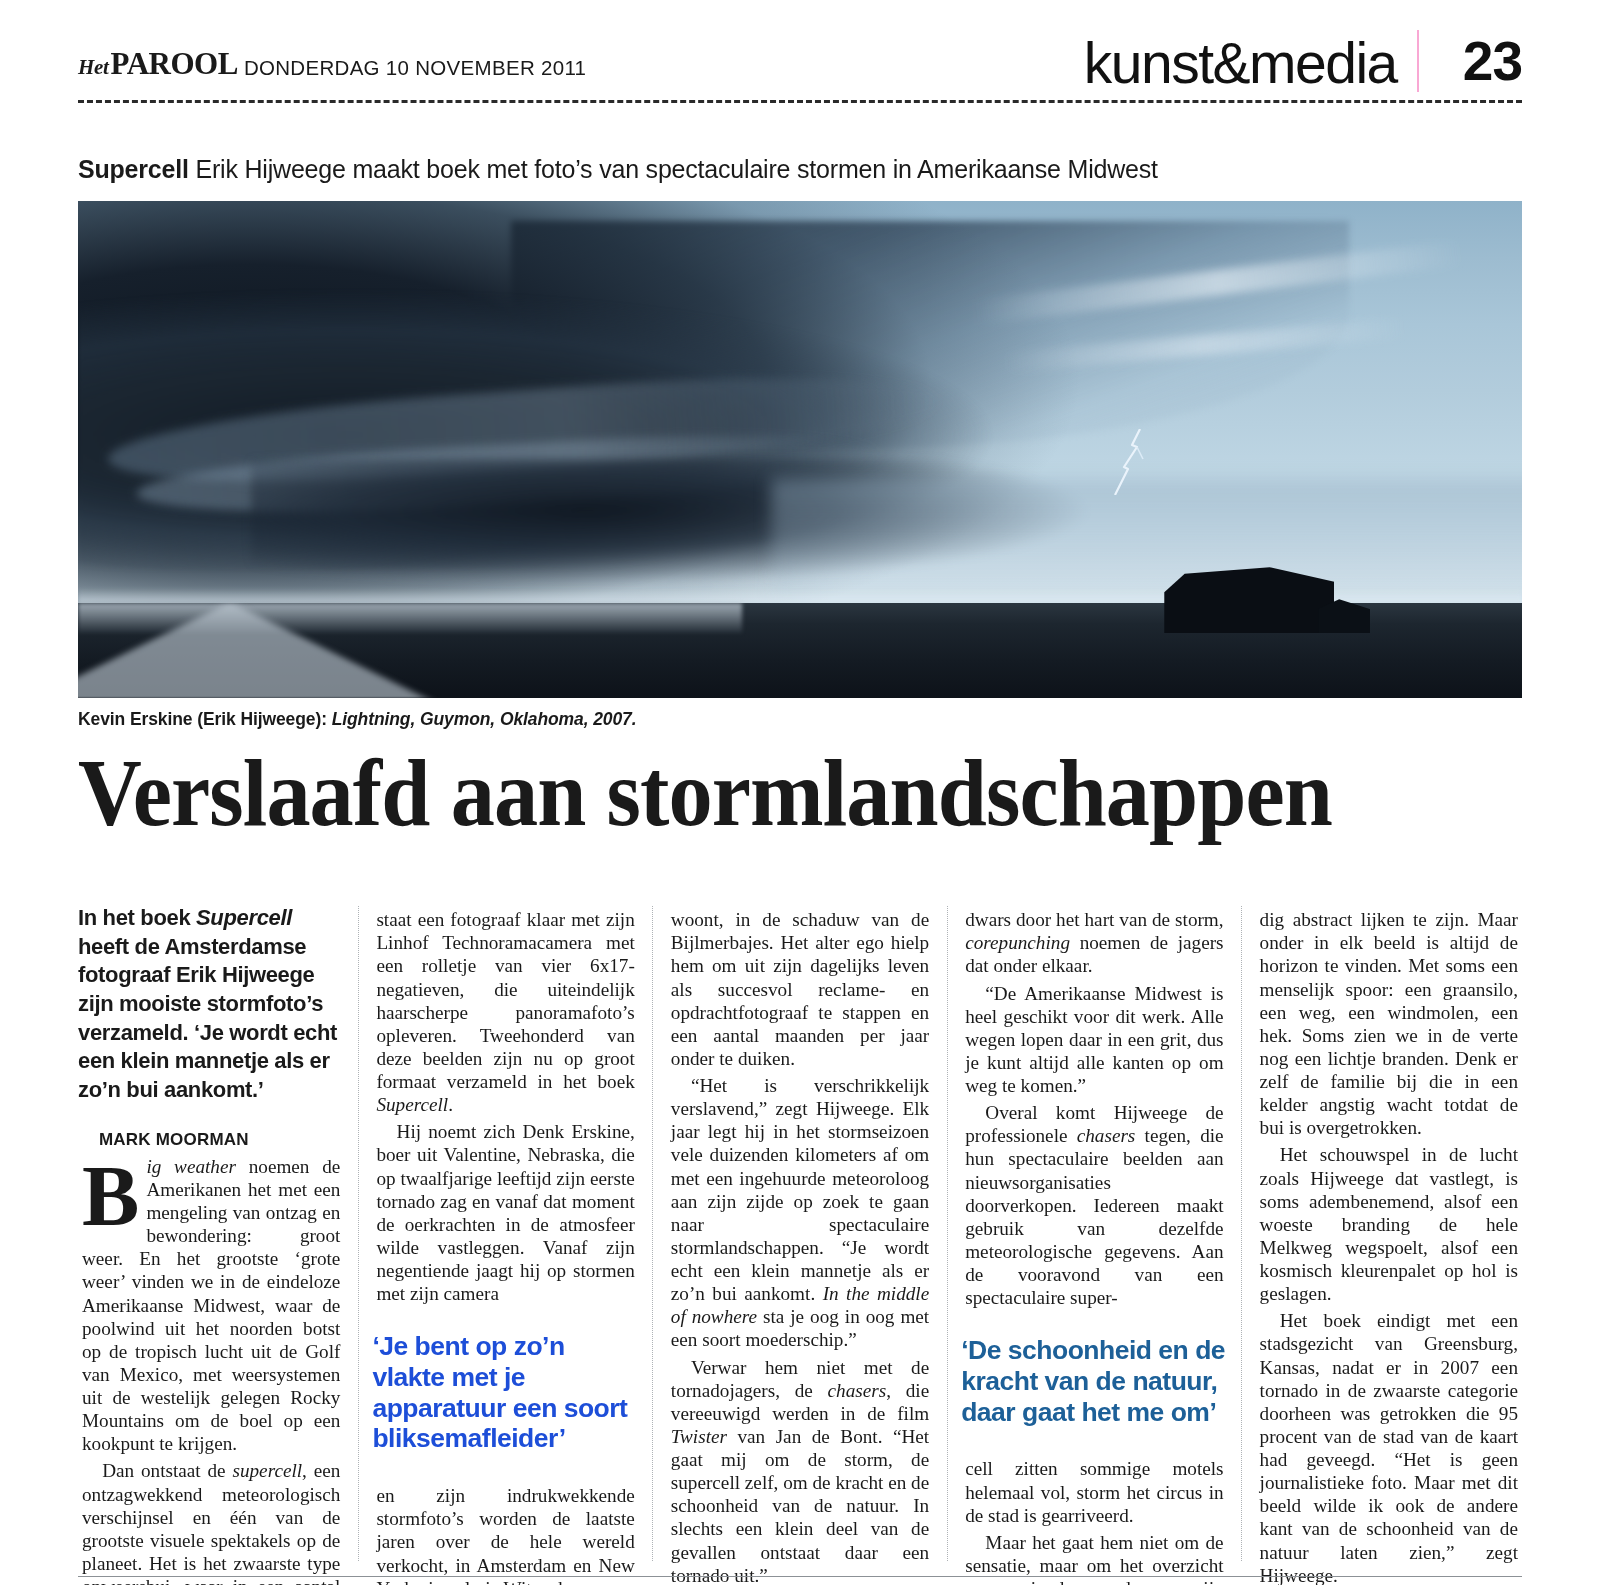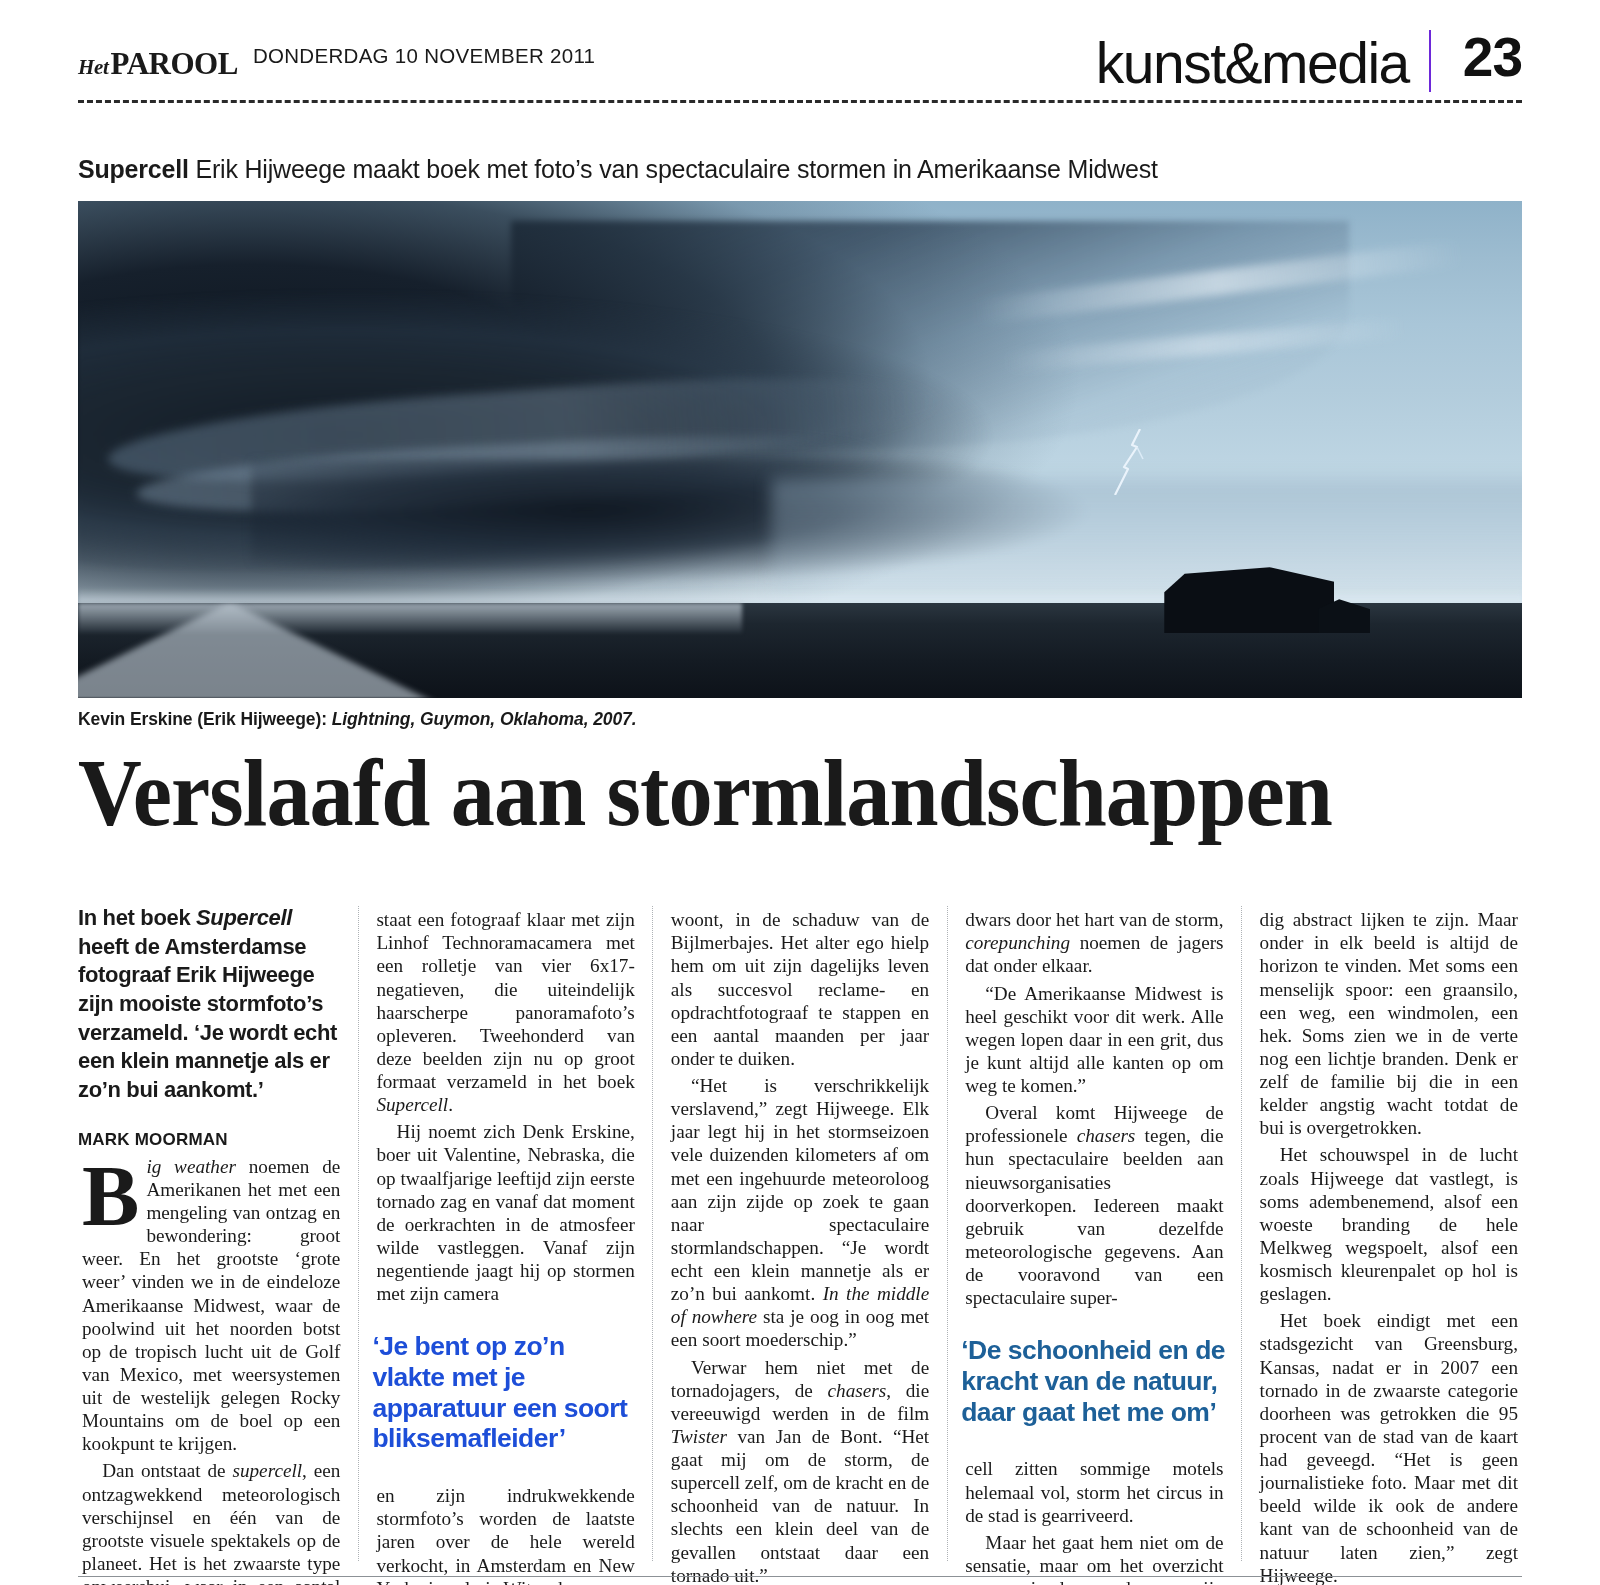--- a/index.html
+++ b/index.html
@@ -25,22 +25,22 @@
   
   .masthead {
     position: relative;
     height: 98px;
     display: flex;
     align-items: flex-end;
     justify-content: space-between;
   }
   .mast-left {
     display: flex;
-    align-items: flex-start;
-    gap: 15px;
+    align-items: flex-end;
+    gap: 6px;
     padding-bottom: 16px;
   }
   .logo {
     display: flex;
     align-items: baseline;
     font-family: "Liberation Serif", serif;
   }
   .logo-het {
     font-style: italic;
     font-weight: 700;
@@ -68,24 +68,24 @@
   }
   .section-title {
     font-size: 57px;
     font-weight: 400;
     letter-spacing: -1.5px;
     line-height: 1;
     color: #111;
     padding-right: 20px;
   }
   .page-num-wrap {
-    border-left: 2px solid #6d28d9;
-    padding-left: 32px;
+    border-left: 2px solid #f9a8d4;
+    padding-left: 44px;
     display: flex;
-    align-items: flex-start;
+    align-items: center;
     height: 62px;
   }
   .page-num {
     font-size: 55px;
     font-weight: 700;
     line-height: 1;
     letter-spacing: -1px;
     color: #111;
   }
   .rule-dashed {
@@ -280,20 +280,21 @@
     hyphens: none;
   }
   .lead i { font-style: italic; font-weight: 700; }
   .byline {
     font-family: "Liberation Sans", sans-serif;
     font-weight: 700;
     font-size: 17px;
     letter-spacing: 0.2px;
     margin-top: 26px;
     text-align: left;
+    margin-left: 21px;
   }
   .body-first {
     margin-top: 22px;
   }
   .dropcap {
     float: left;
     font-family: "Liberation Serif", serif;
     font-weight: 700;
     font-size: 86px;
     line-height: 0.78;

